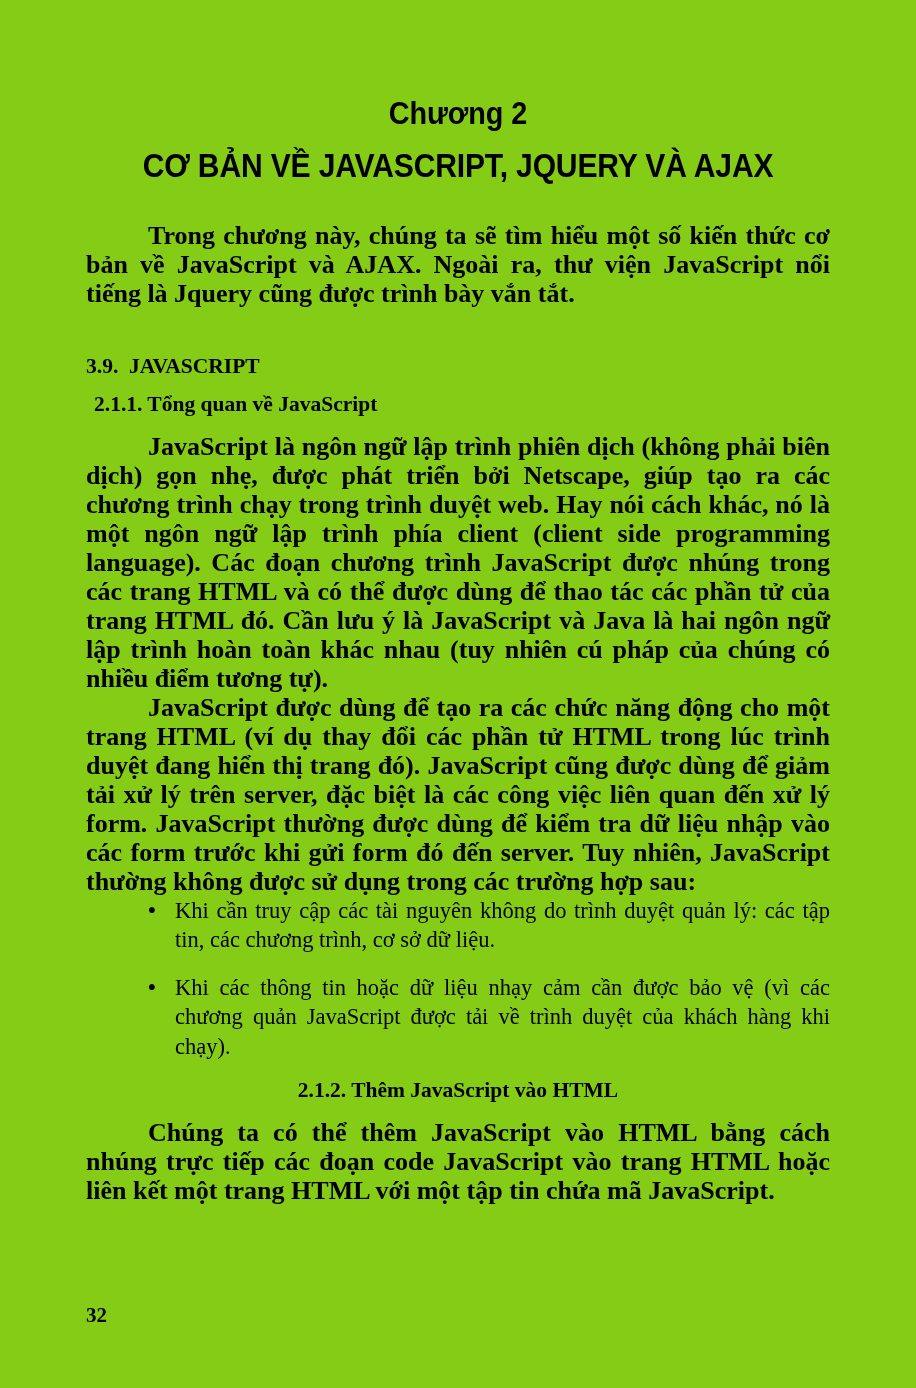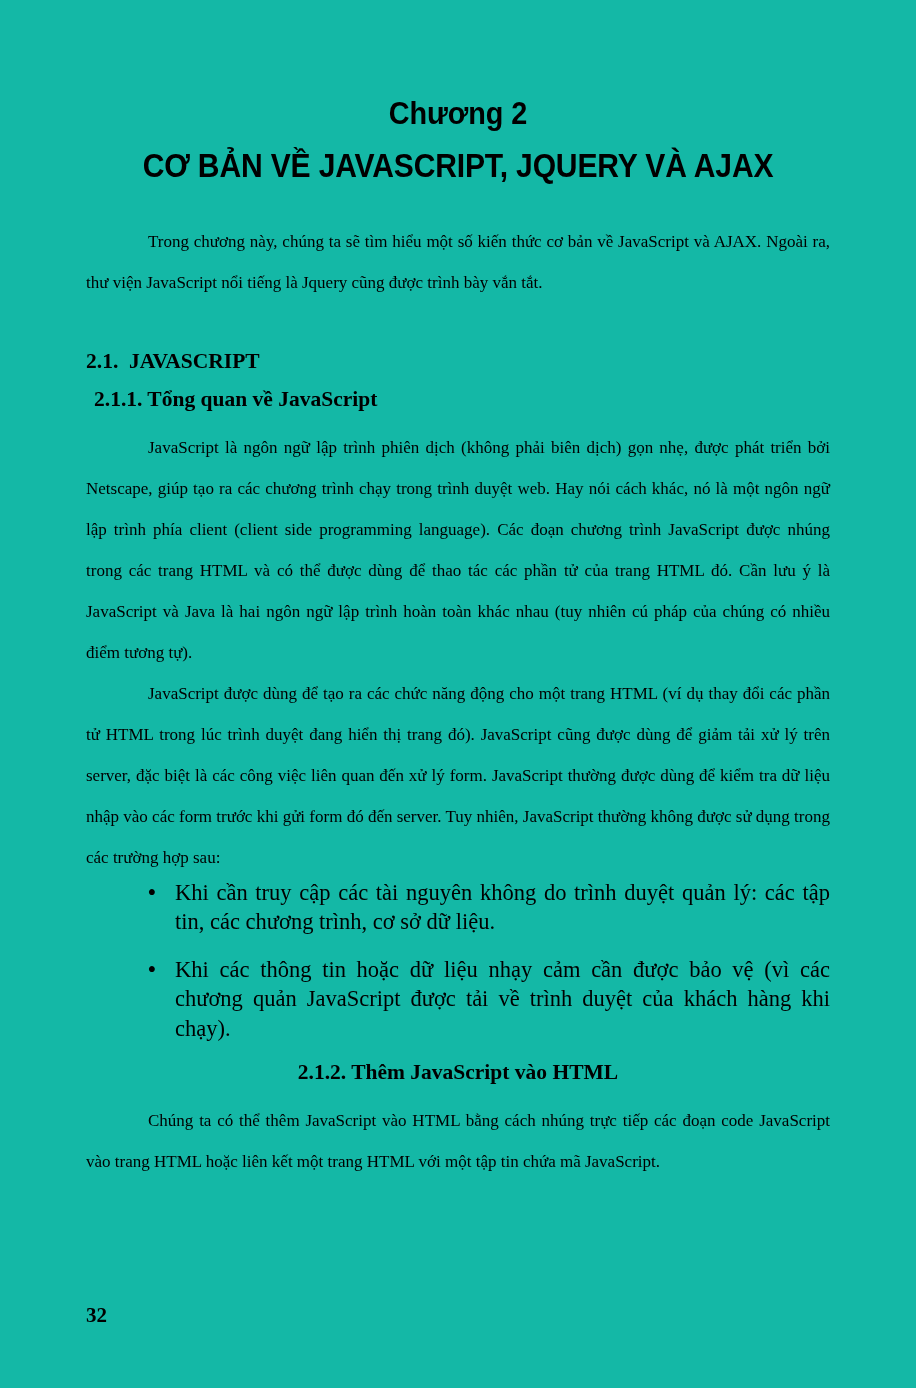--- a/index.html
+++ b/index.html
@@ -14,21 +14,21 @@
     font-family: "Liberation Serif", "DejaVu Serif", serif;
     color: #000000;
     overflow: hidden;
   }
 
   .page {
     position: absolute;
     left: 0; top: 0;
     width: 916px;
     height: 1388px;
-    background: #14b8a6;
+    background: #84cc16;
   }
 
   
   .content {
     position: absolute;
     left: 86px;
     top: 0;
     width: 744px;   
     height: 1388px;
   }
@@ -55,27 +55,28 @@
     line-height: 40px;
     margin-top: 13px;
     letter-spacing: -0.2px;
     transform: scaleX(0.885);
     transform-origin: center;
     white-space: nowrap;
   }
 
   
   .para {
-    font-size: 17px;
-    line-height: 41px;
+    font-size: 26px;
+    line-height: 29px;
     text-align: justify;
     text-justify: inter-word;
     text-indent: 62px;
     margin: 0;
     hyphens: none;
+    font-weight: bold;
   }
 
   .para-intro { margin-top: 36px; }
 
   
   .h-section {
     font-size: 21.5px;
     line-height: 27px;
     font-weight: bold;
     margin: 0;
@@ -142,21 +143,21 @@
 
   <div class="content">
 
     <div class="chapter-title-block">
       <div class="chapter-number">Chương 2</div>
       <div class="chapter-heading">CƠ BẢN VỀ JAVASCRIPT, JQUERY VÀ AJAX</div>
     </div>
 
     <p class="para para-intro">Trong chương này, chúng ta sẽ tìm hiểu một số kiến thức cơ bản về JavaScript và AJAX. Ngoài ra, thư viện JavaScript nổi tiếng là Jquery cũng được trình bày vắn tắt.</p>
 
-    <div class="h-section gap-before-sec">2.1.  JAVASCRIPT</div>
+    <div class="h-section gap-before-sec">3.9.  JAVASCRIPT</div>
 
     <div class="h-sub gap-sub">2.1.1. Tổng quan về JavaScript</div>
 
     <p class="para gap-after-head">JavaScript là ngôn ngữ lập trình phiên dịch (không phải biên dịch) gọn nhẹ, được phát triển bởi Netscape, giúp tạo ra các chương trình chạy trong trình duyệt web. Hay nói cách khác, nó là một ngôn ngữ lập trình phía client (client side programming language). Các đoạn chương trình JavaScript được nhúng trong các trang HTML và có thể được dùng để thao tác các phần tử của trang HTML đó. Cần lưu ý là JavaScript và Java là hai ngôn ngữ lập trình hoàn toàn khác nhau (tuy nhiên cú pháp của chúng có nhiều điểm tương tự).</p>
 
     <p class="para gap-para">JavaScript được dùng để tạo ra các chức năng động cho một trang HTML (ví dụ thay đổi các phần tử HTML trong lúc trình duyệt đang hiển thị trang đó). JavaScript cũng được dùng để giảm tải xử lý trên server, đặc biệt là các công việc liên quan đến xử lý form. JavaScript thường được dùng để kiểm tra dữ liệu nhập vào các form trước khi gửi form đó đến server. Tuy nhiên, JavaScript thường không được sử dụng trong các trường hợp sau:</p>
 
     <ul class="bullet-list gap-list">
       <li class="bullet-item">
         <span class="bullet-dot">•</span>

